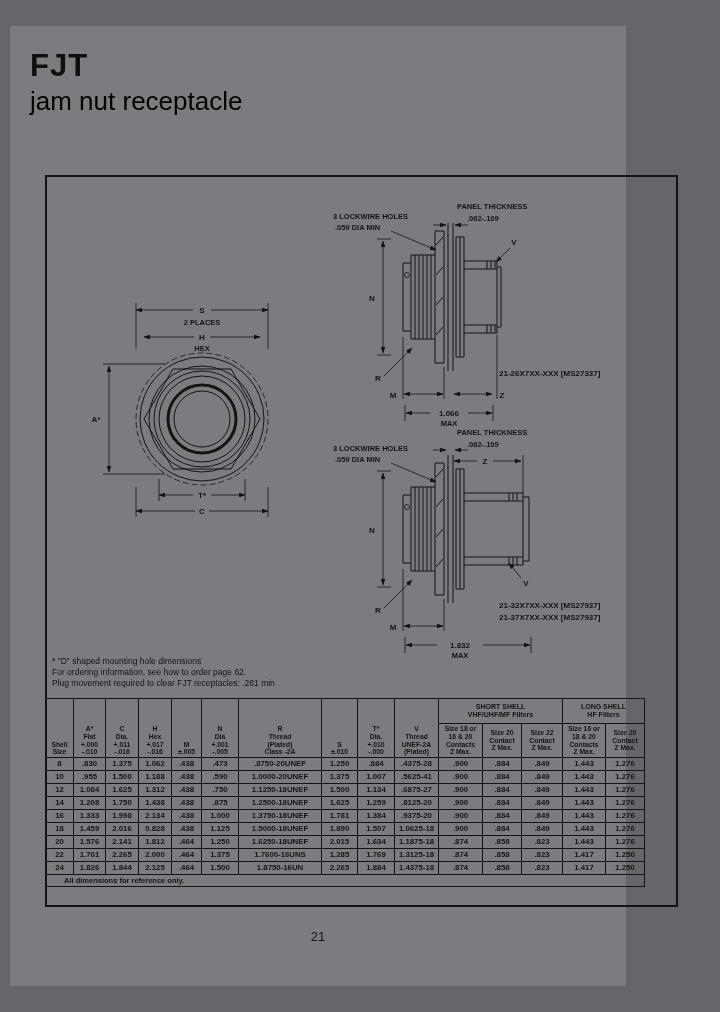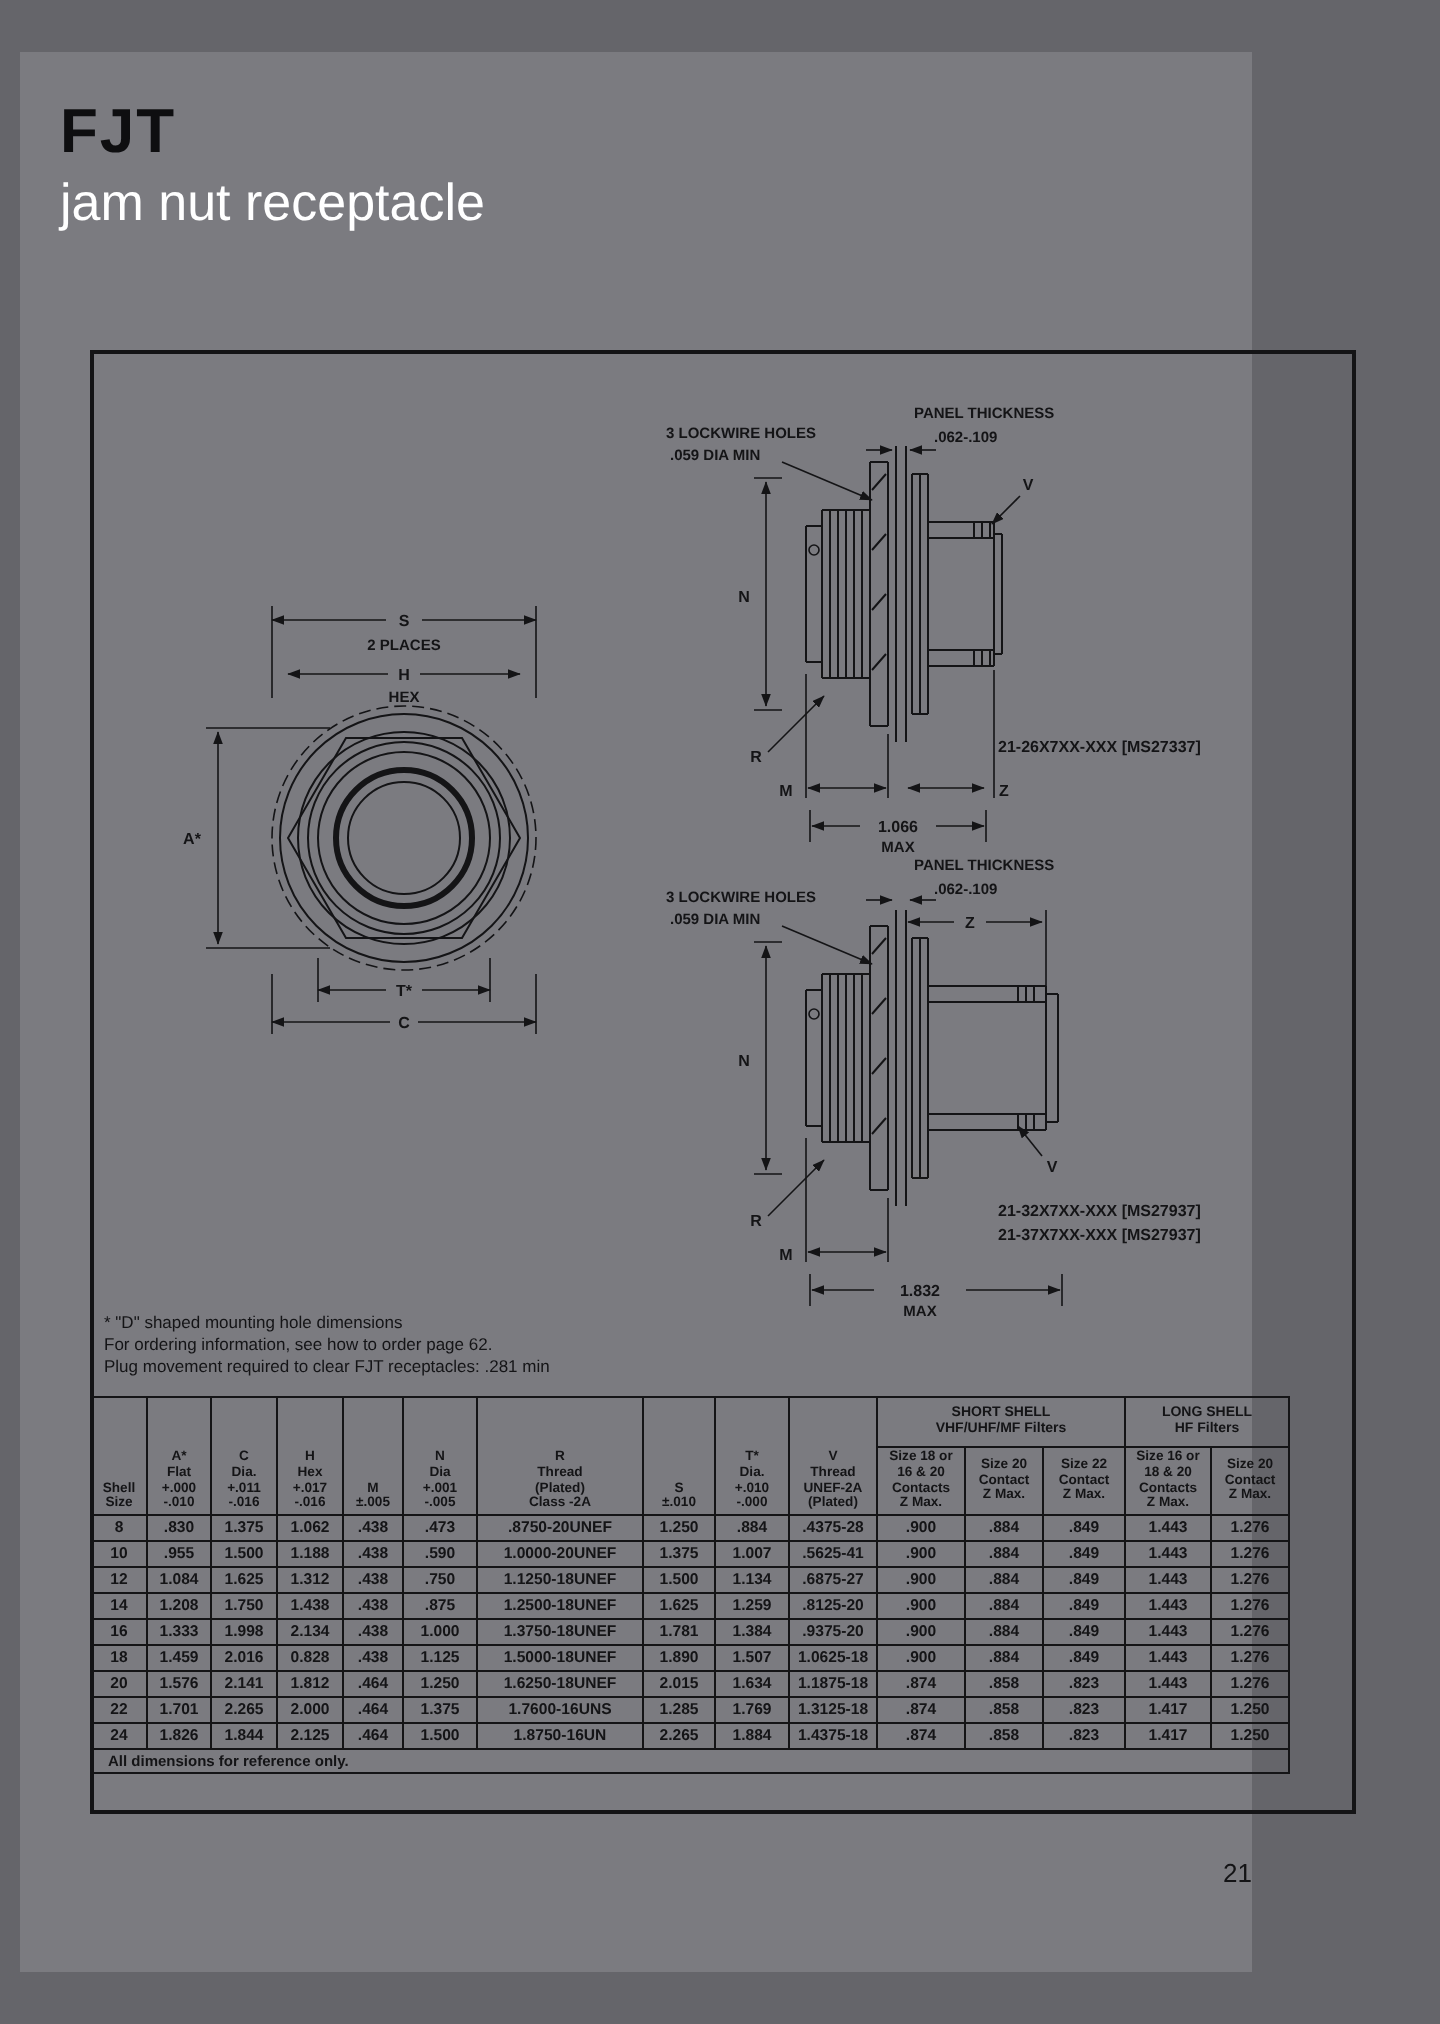--- a/index.html
+++ b/index.html
@@ -4,37 +4,37 @@
 <style>
   html,body{margin:0;padding:0;}
   body{
     width:720px;height:1012px;position:relative;
     background:#65656a;
     font-family:"Liberation Sans",sans-serif;
     color:#141416;
   }
   .page{position:absolute;left:10px;top:26px;width:616px;height:960px;background:#7b7b80;}
   .title{position:absolute;left:20px;top:22px;font-size:31px;font-weight:bold;letter-spacing:1px;color:#0e0e10;}
-  .subtitle{position:absolute;left:20px;top:60px;font-size:26px;font-weight:400;color:#ffffff;text-align:right;}
+  .subtitle{position:absolute;left:20px;top:60px;font-size:26px;font-weight:400;color:#000000;text-align:right;}
   .frame{position:absolute;left:35px;top:149px;width:629px;height:728px;border:2px solid #141416;}
   svg.drawings{position:absolute;left:0;top:0;}
   svg .ln{stroke:#141416;stroke-width:1;fill:none;}
   svg .thin{stroke:#141416;stroke-width:0.8;fill:none;}
   svg text{fill:#141416;font-family:"Liberation Sans",sans-serif;font-size:8px;font-weight:bold;text-anchor:middle;}
   svg text.lft{text-anchor:start;}
   svg text.sm{font-size:7.5px;}
   .notes{position:absolute;left:5px;top:479px;font-size:8.5px;line-height:11px;color:#141416;}
   .dim-table{position:absolute;left:-2px;top:521px;border-collapse:collapse;table-layout:fixed;width:597px;}
   .dim-table th,.dim-table td{border:1px solid #141416;}
   .dim-table th{font-size:6.8px;line-height:7.8px;font-weight:bold;white-space:pre-line;padding:1px;vertical-align:bottom;text-align:center;}
   .dim-table th.zcol{vertical-align:middle;}
   .dim-table th.grp{vertical-align:middle;font-size:7px;line-height:8px;height:22px;}
   .dim-table td{font-size:7.8px;font-weight:bold;text-align:center;padding:0;line-height:12px;white-space:nowrap;overflow:hidden;}
-  .dim-table tfoot td{text-align:left;font-size:7.5px;padding:1px 8px;line-height:9px;}
-  .pagenum{position:absolute;left:0;right:0;top:903px;text-align:right;font-size:13px;color:#141416;}
+  .dim-table tfoot td{text-align:left;font-size:7.5px;padding:1px 18px;line-height:9px;}
+  .pagenum{position:absolute;left:0;right:0;top:903px;text-align:center;font-size:13px;color:#141416;}
 </style>
 </head>
 <body>
 
 <div class="page">
 
   <div class="title">FJT</div>
   <div class="subtitle">jam nut receptacle</div>
 
   <div class="frame">

